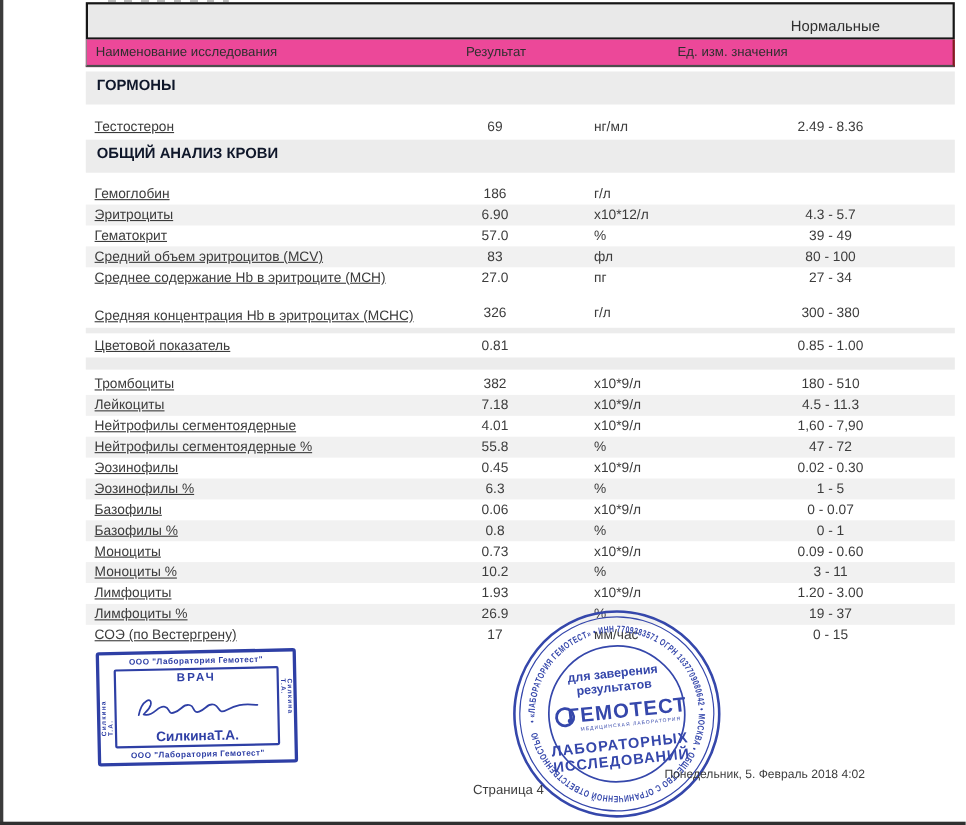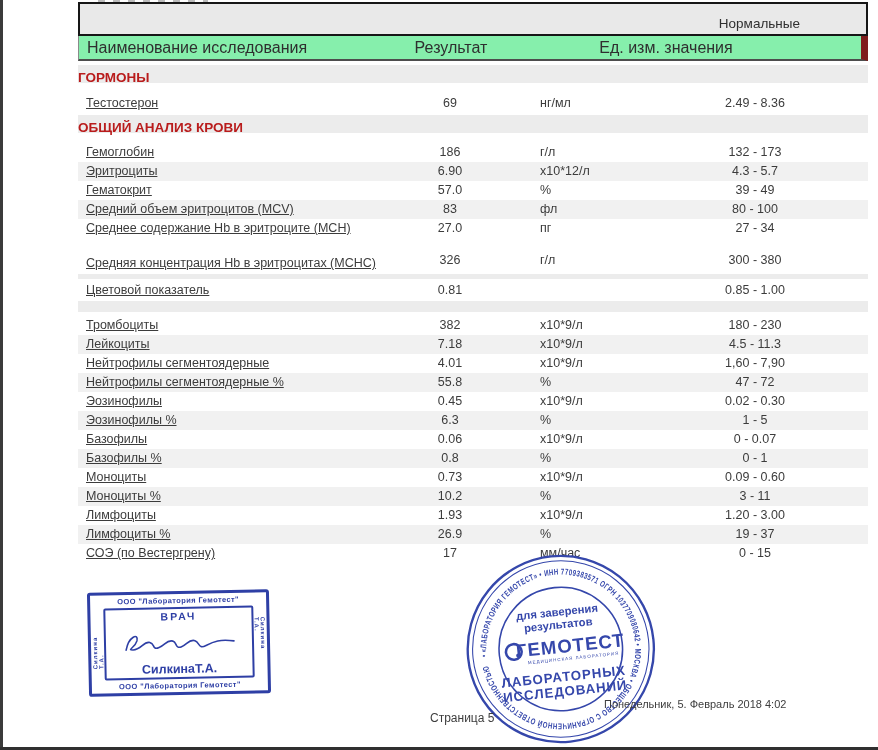--- a/index.html
+++ b/index.html
@@ -10,30 +10,30 @@
   .edge-left{position:absolute;left:0;top:0;width:3px;height:750px;background:#3b3b3b;}
   .edge-bottom{position:absolute;left:0;top:747px;width:878px;height:3px;background:#303030;}
   .smudge{position:absolute;left:98px;top:0;width:110px;height:3px;opacity:.6;
     background:repeating-linear-gradient(90deg,#8f8f8f 0 7px,transparent 7px 15px);}
 
   .page{position:absolute;left:78px;top:2px;width:790px;}
 
   .top-box{position:relative;height:30px;background:#e9e9e9;border:2px solid #161616;}
   .top-box .normal-label{position:absolute;right:66px;bottom:3px;font-size:13.5px;color:#2f2f2f;padding-left:36px;}
 
-  .col-header{position:relative;height:23px;line-height:23px;background:#86efac;
-    border-bottom:2px solid #4d4d4d;border-left:1px solid #8a8a8a;border-right:7px solid #7f1d1d;
-    font-size:16px;color:#2f2f2f;}
+  .col-header{position:relative;height:23px;line-height:23px;background:#ec4899;
+    border-bottom:2px solid #4d4d4d;border-left:1px solid #8a8a8a;border-right:2px solid #7f1d1d;
+    font-size:12px;color:#2f2f2f;}
   .col-header span{position:absolute;white-space:nowrap;}
   .h-name{left:8px;}
   .h-result{left:297px;width:150px;text-align:center;}
   .h-unit{left:497px;width:180px;text-align:center;}
 
-  .section-row{height:18px;line-height:25px;background:#ececec;font-weight:bold;
-    font-size:13.5px;color:#b91c1c;margin-top:0;}
+  .section-row{height:30px;line-height:25px;background:#ececec;font-weight:bold;
+    font-size:13.5px;color:#0f172a;padding-left:10px;margin-top:0;}
   .first-gap{height:4px;}
   .gap{background:transparent;}
   .gapgrey{background:#ececec;}
 
   .data-row{position:relative;height:19px;line-height:19px;font-size:12.5px;color:#3c3c3c;}
   .data-row span{position:absolute;white-space:nowrap;}
   .c-name{left:8px;text-decoration:underline;}
   .c-result{left:297px;width:150px;text-align:center;}
   .c-unit{left:462px;width:180px;text-align:left;}
   .c-normal{left:587px;width:180px;text-align:center;}
@@ -92,21 +92,20 @@
         <span class="c-unit">нг/мл</span>
         <span class="c-normal">2.49 - 8.36</span>
       </div>
       <div class="gap" style="height: 2px;"></div>
       <div class="section-row">ОБЩИЙ АНАЛИЗ КРОВИ</div>
       <div class="gap" style="height: 10px;"></div>
       <div class="data-row">
         <span class="c-name">Гемоглобин</span>
         <span class="c-result">186</span>
         <span class="c-unit">г/л</span>
-        <span class="c-normal">132 - 173</span>
       </div>
       <div class="data-row shaded">
         <span class="c-name">Эритроциты</span>
         <span class="c-result">6.90</span>
         <span class="c-unit">x10*12/л</span>
         <span class="c-normal">4.3 - 5.7</span>
       </div>
       <div class="data-row">
         <span class="c-name">Гематокрит</span>
         <span class="c-result">57.0</span>
@@ -137,21 +136,21 @@
         <span class="c-result">0.81</span>
         <span class="c-unit"></span>
         <span class="c-normal">0.85 - 1.00</span>
       </div>
       <div class="gapgrey" style="height: 11px;"></div>
       <div class="gap" style="height: 4px;"></div>
       <div class="data-row">
         <span class="c-name">Тромбоциты</span>
         <span class="c-result">382</span>
         <span class="c-unit">x10*9/л</span>
-        <span class="c-normal">180 - 230</span>
+        <span class="c-normal">180 - 510</span>
       </div>
       <div class="data-row shaded">
         <span class="c-name">Лейкоциты</span>
         <span class="c-result">7.18</span>
         <span class="c-unit">x10*9/л</span>
         <span class="c-normal">4.5 - 11.3</span>
       </div>
       <div class="data-row">
         <span class="c-name">Нейтрофилы сегментоядерные</span>
         <span class="c-result">4.01</span>
@@ -254,13 +253,13 @@
     <circle cx="-48" cy="-2" r="8" fill="none" stroke="#3547ab" stroke-width="2.6"></circle>
     <circle cx="-44" cy="2" r="2" fill="#3547ab"></circle>
     <text x="10" y="4" text-anchor="middle" font-size="19" font-weight="bold" letter-spacing="1" fill="#3547ab">ГЕМОТЕСТ</text>
     <text x="12" y="12" text-anchor="middle" font-size="4.6" letter-spacing="1" fill="#3547ab">МЕДИЦИНСКАЯ ЛАБОРАТОРИЯ</text>
     <text x="0" y="33" text-anchor="middle" font-size="13.5" font-weight="bold" letter-spacing="1" fill="#3547ab">ЛАБОРАТОРНЫХ</text>
     <text x="0" y="48" text-anchor="middle" font-size="13.5" font-weight="bold" letter-spacing="1" fill="#3547ab">ИССЛЕДОВАНИЙ</text>
   </svg>
 </div>
 
 <div class="footer-date">Понедельник, 5. Февраль 2018 4:02</div>
-<div class="footer-page">Страница 5</div>
+<div class="footer-page">Страница 4</div>
 
 </body></html>

